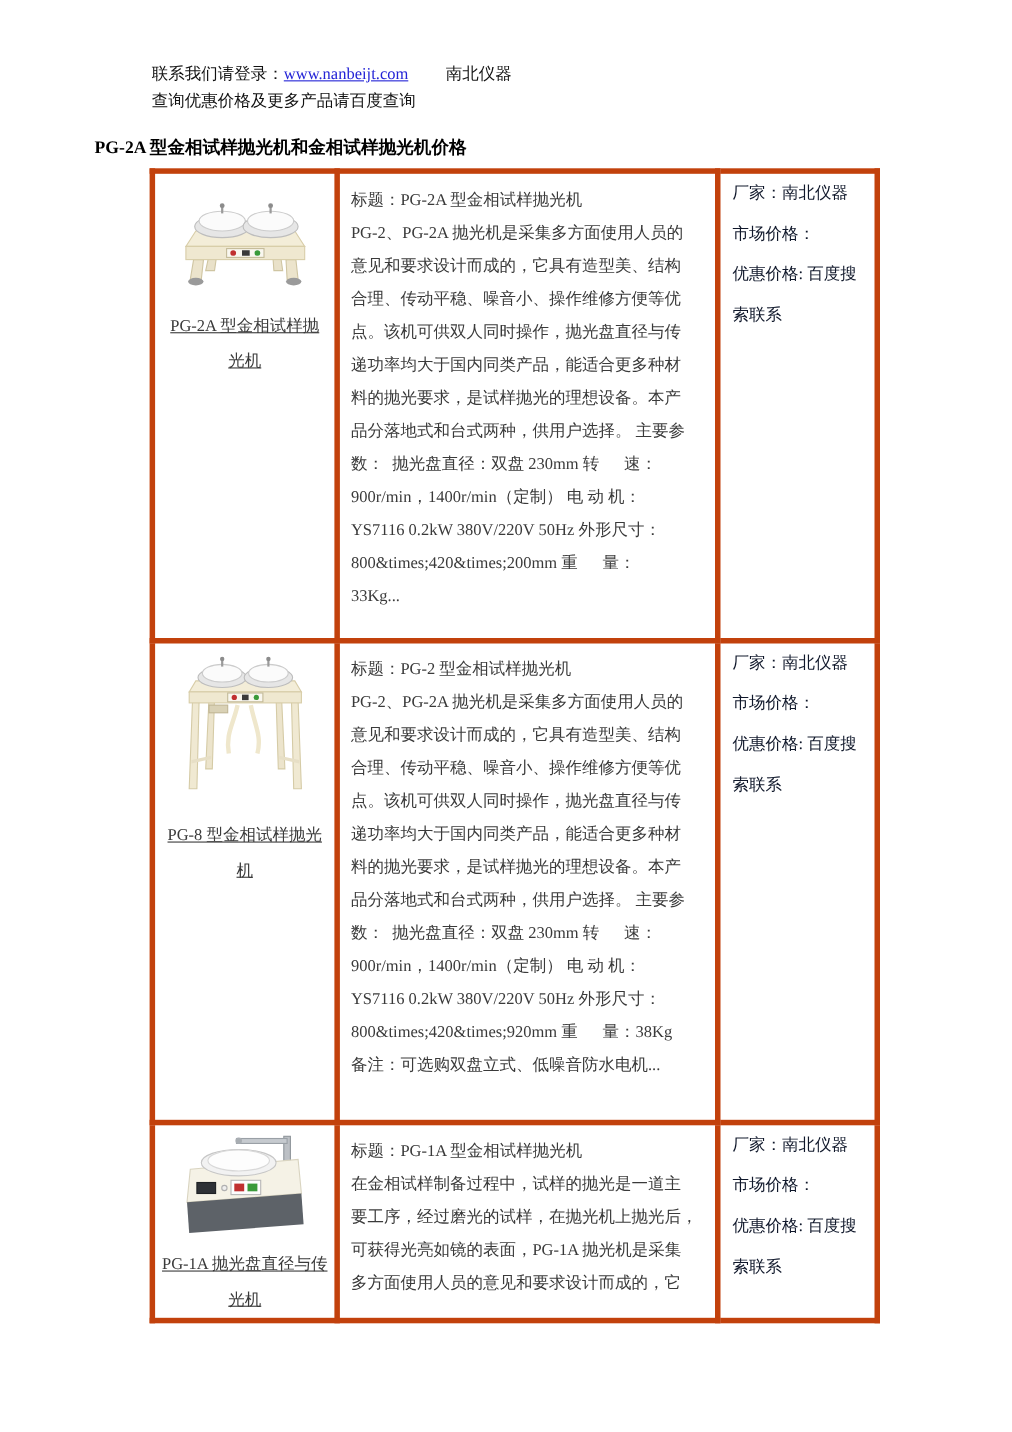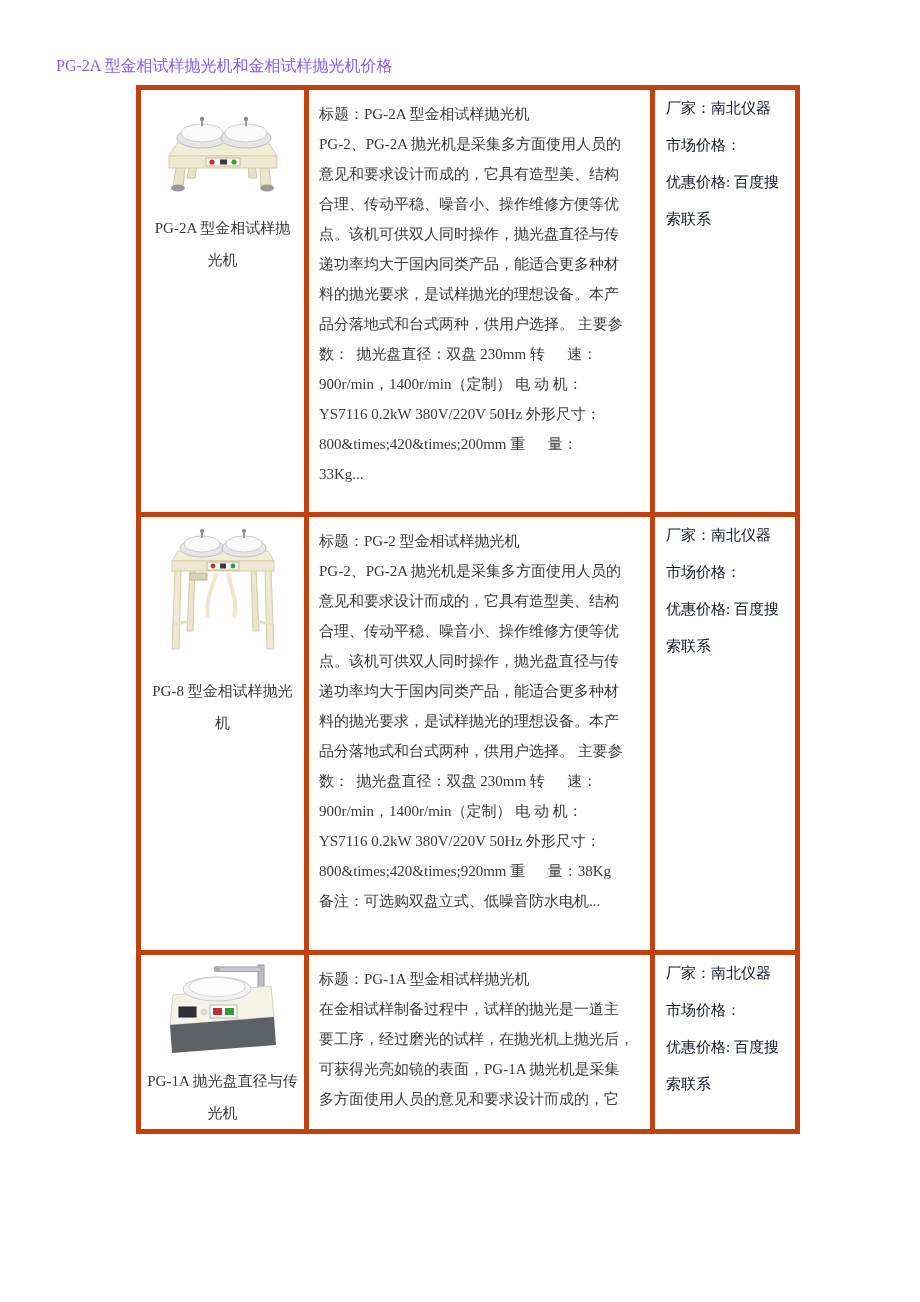--- a/index.html
+++ b/index.html
@@ -4,49 +4,53 @@
 <style>
   html,body{margin:0;padding:0;}
   body{
     width:920px;height:1302px;background:#ffffff;
     font-family:"Liberation Serif","DejaVu Serif",serif;
     color:#383838;position:relative;overflow:hidden;
   }
   .header{margin:56px 0 0 138px;font-size:15px;color:#111;line-height:24px;}
   .header a{color:#2323d6;text-decoration:underline;cursor:pointer;}
   .brand{margin-left:34px;color:#111;}
-  .doc-title{margin:20px 0 8px 56px;font-size:16px;color:#8b5cf6;}
+  .doc-title{margin:20px 0 8px 86px;font-size:16px;color:#000000;font-weight:bold;}
   table.products{
     border-collapse:collapse;margin-left:136px;table-layout:fixed;width:659px;
   }
   table.products td{
     border:5px solid #c2410c;vertical-align:top;padding:0;
   }
   col.c1{width:168px;} col.c2{width:346px;} col.c3{width:145px;}
   tr.r1{height:427px;} tr.r2{height:438px;} tr.r3{height:178px;}
   td.cell-product{text-align:center;vertical-align:middle;}
   .product-caption{
     font-size:15px;color:#3a3a3a;line-height:32px;margin-top:6px;
-    white-space:pre-wrap;text-align:center;
+    white-space:pre-wrap;text-align:center;text-decoration:underline;
   }
   td.cell-desc .desc{
     font-size:15px;color:#3a3a3a;line-height:30px;padding:9px 8px 6px 10px;
     white-space:pre-wrap;
   }
   td.cell-vendor{vertical-align:middle;}
   .vendor{
     font-size:15px;color:#0f172a;line-height:37px;padding:0 4px 0 11px;
     white-space:pre-wrap;
   }
   .imgbox{display:inline-block;line-height:0;}
 </style>
 </head>
 <body>
 
 <div class="header">
+  <div>
+    <span>联系我们请登录：</span><a>www.nanbeijt.com</a><span class="brand">南北仪器</span>
+  </div>
+  <div>查询优惠价格及更多产品请百度查询</div>
 </div>
 
 <div class="doc-title">PG-2A 型金相试样抛光机和金相试样抛光机价格</div>
 
 <table class="products">
   <colgroup>
       <col class="c1">
       <col class="c2">
       <col class="c3">
     </colgroup>

